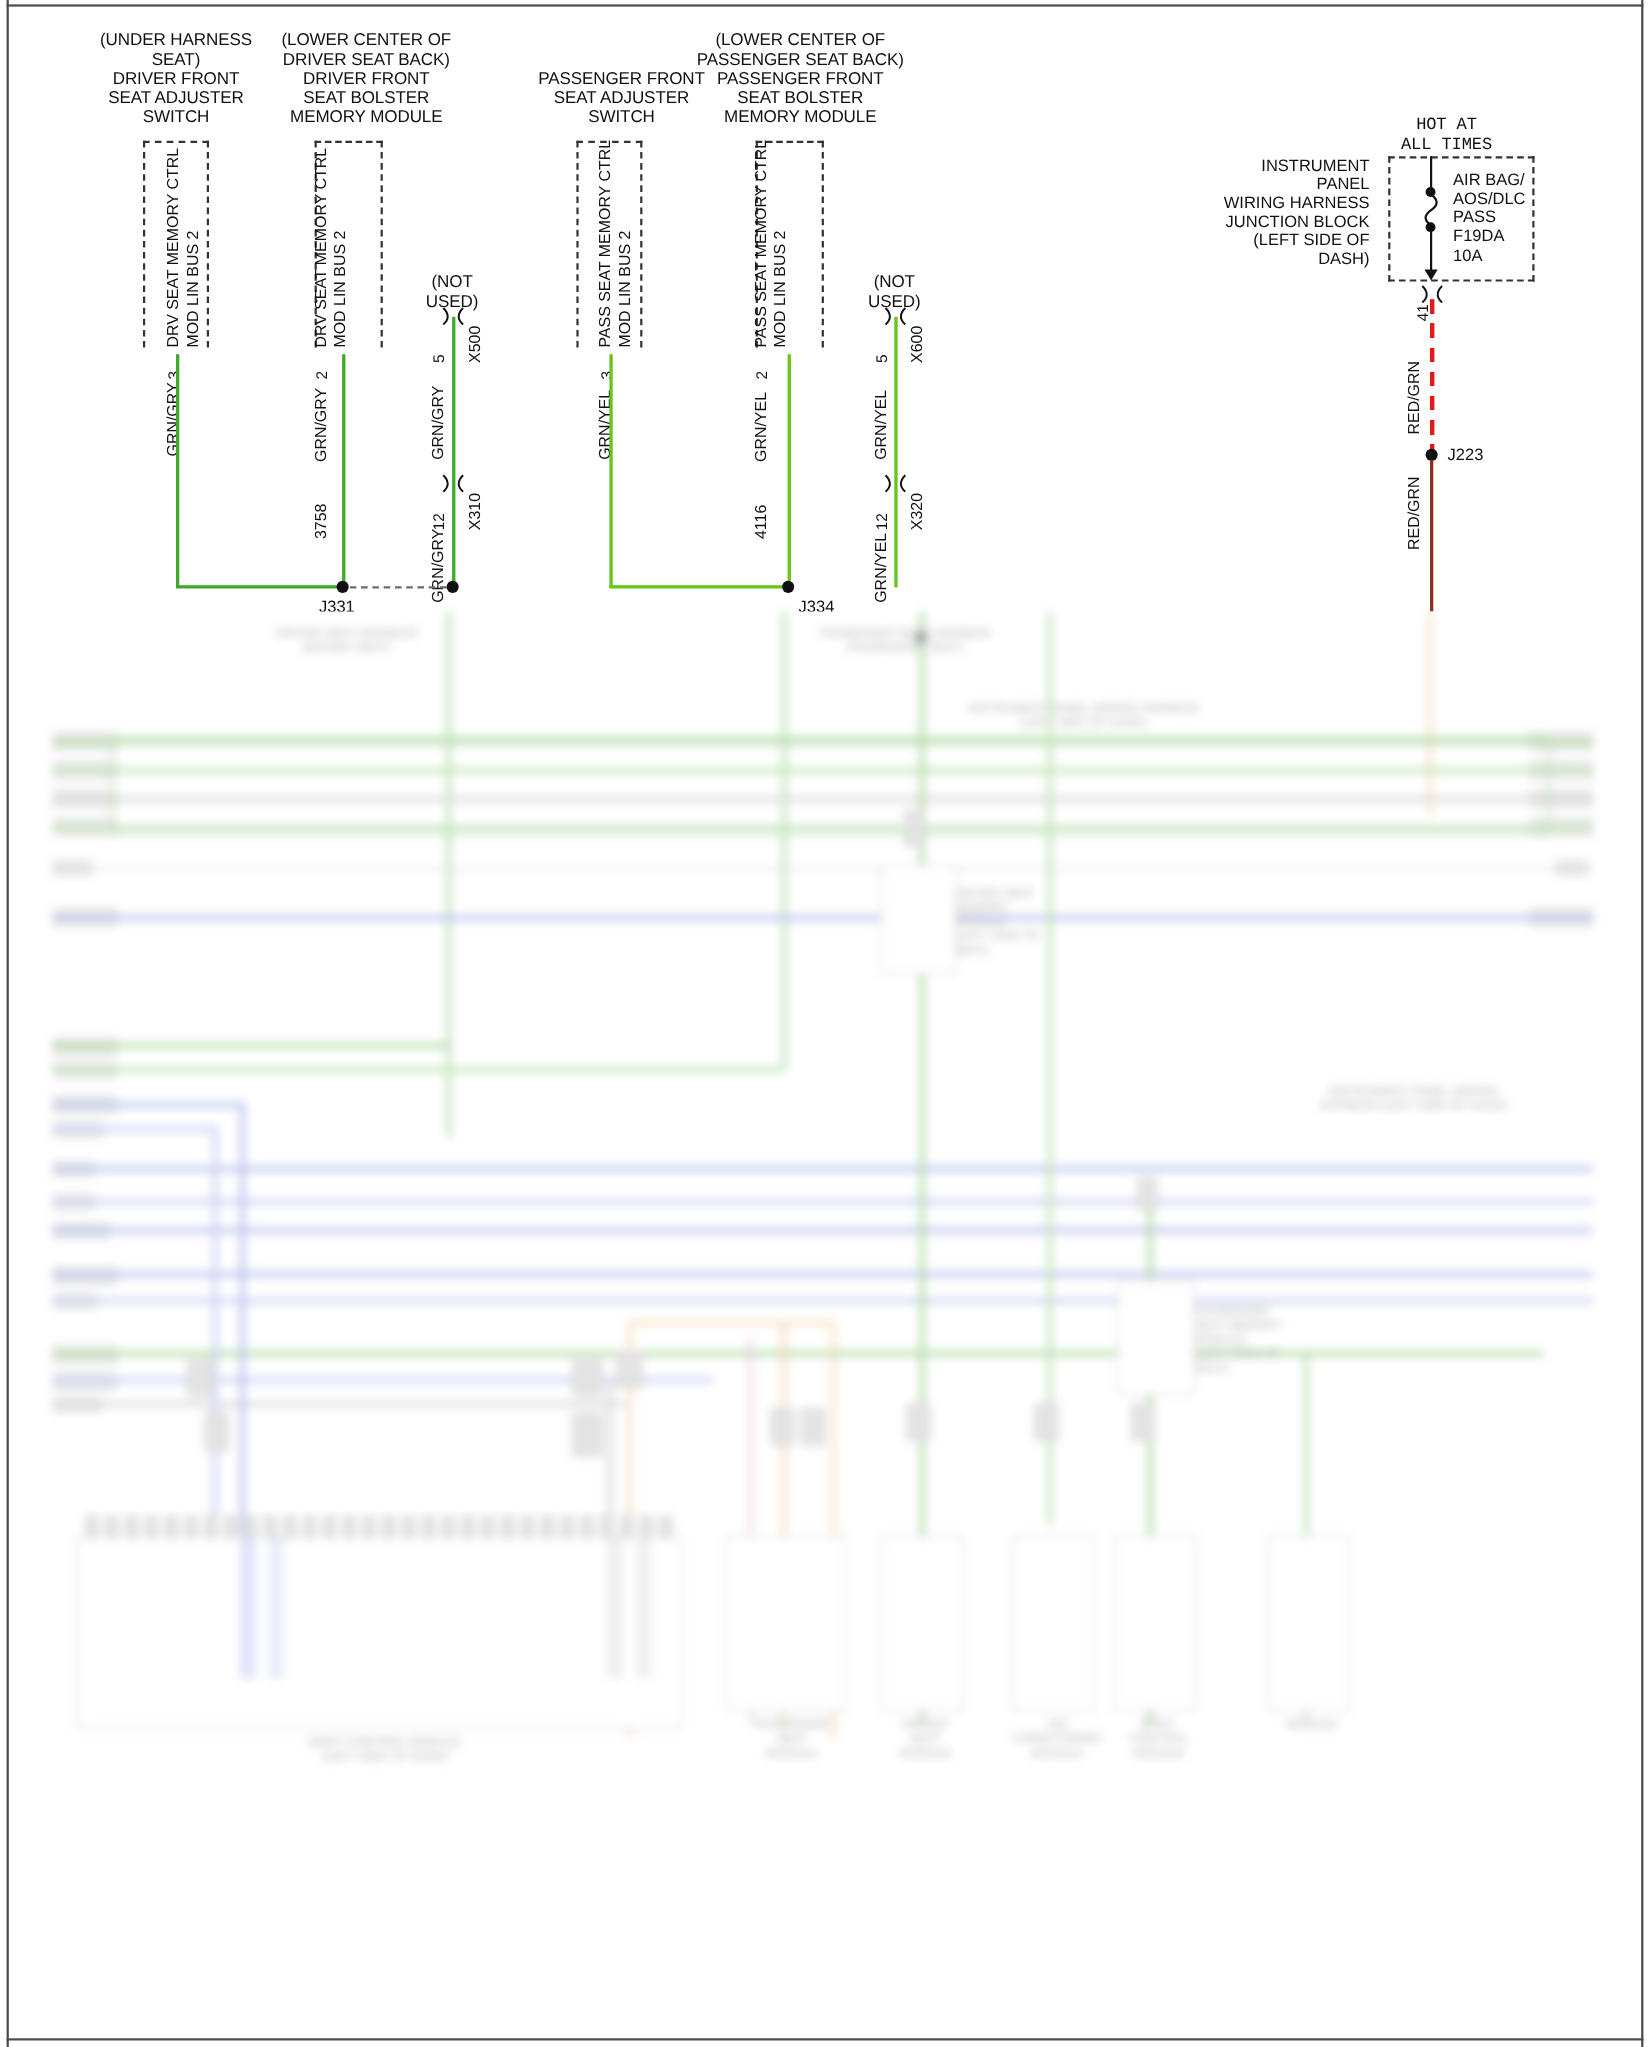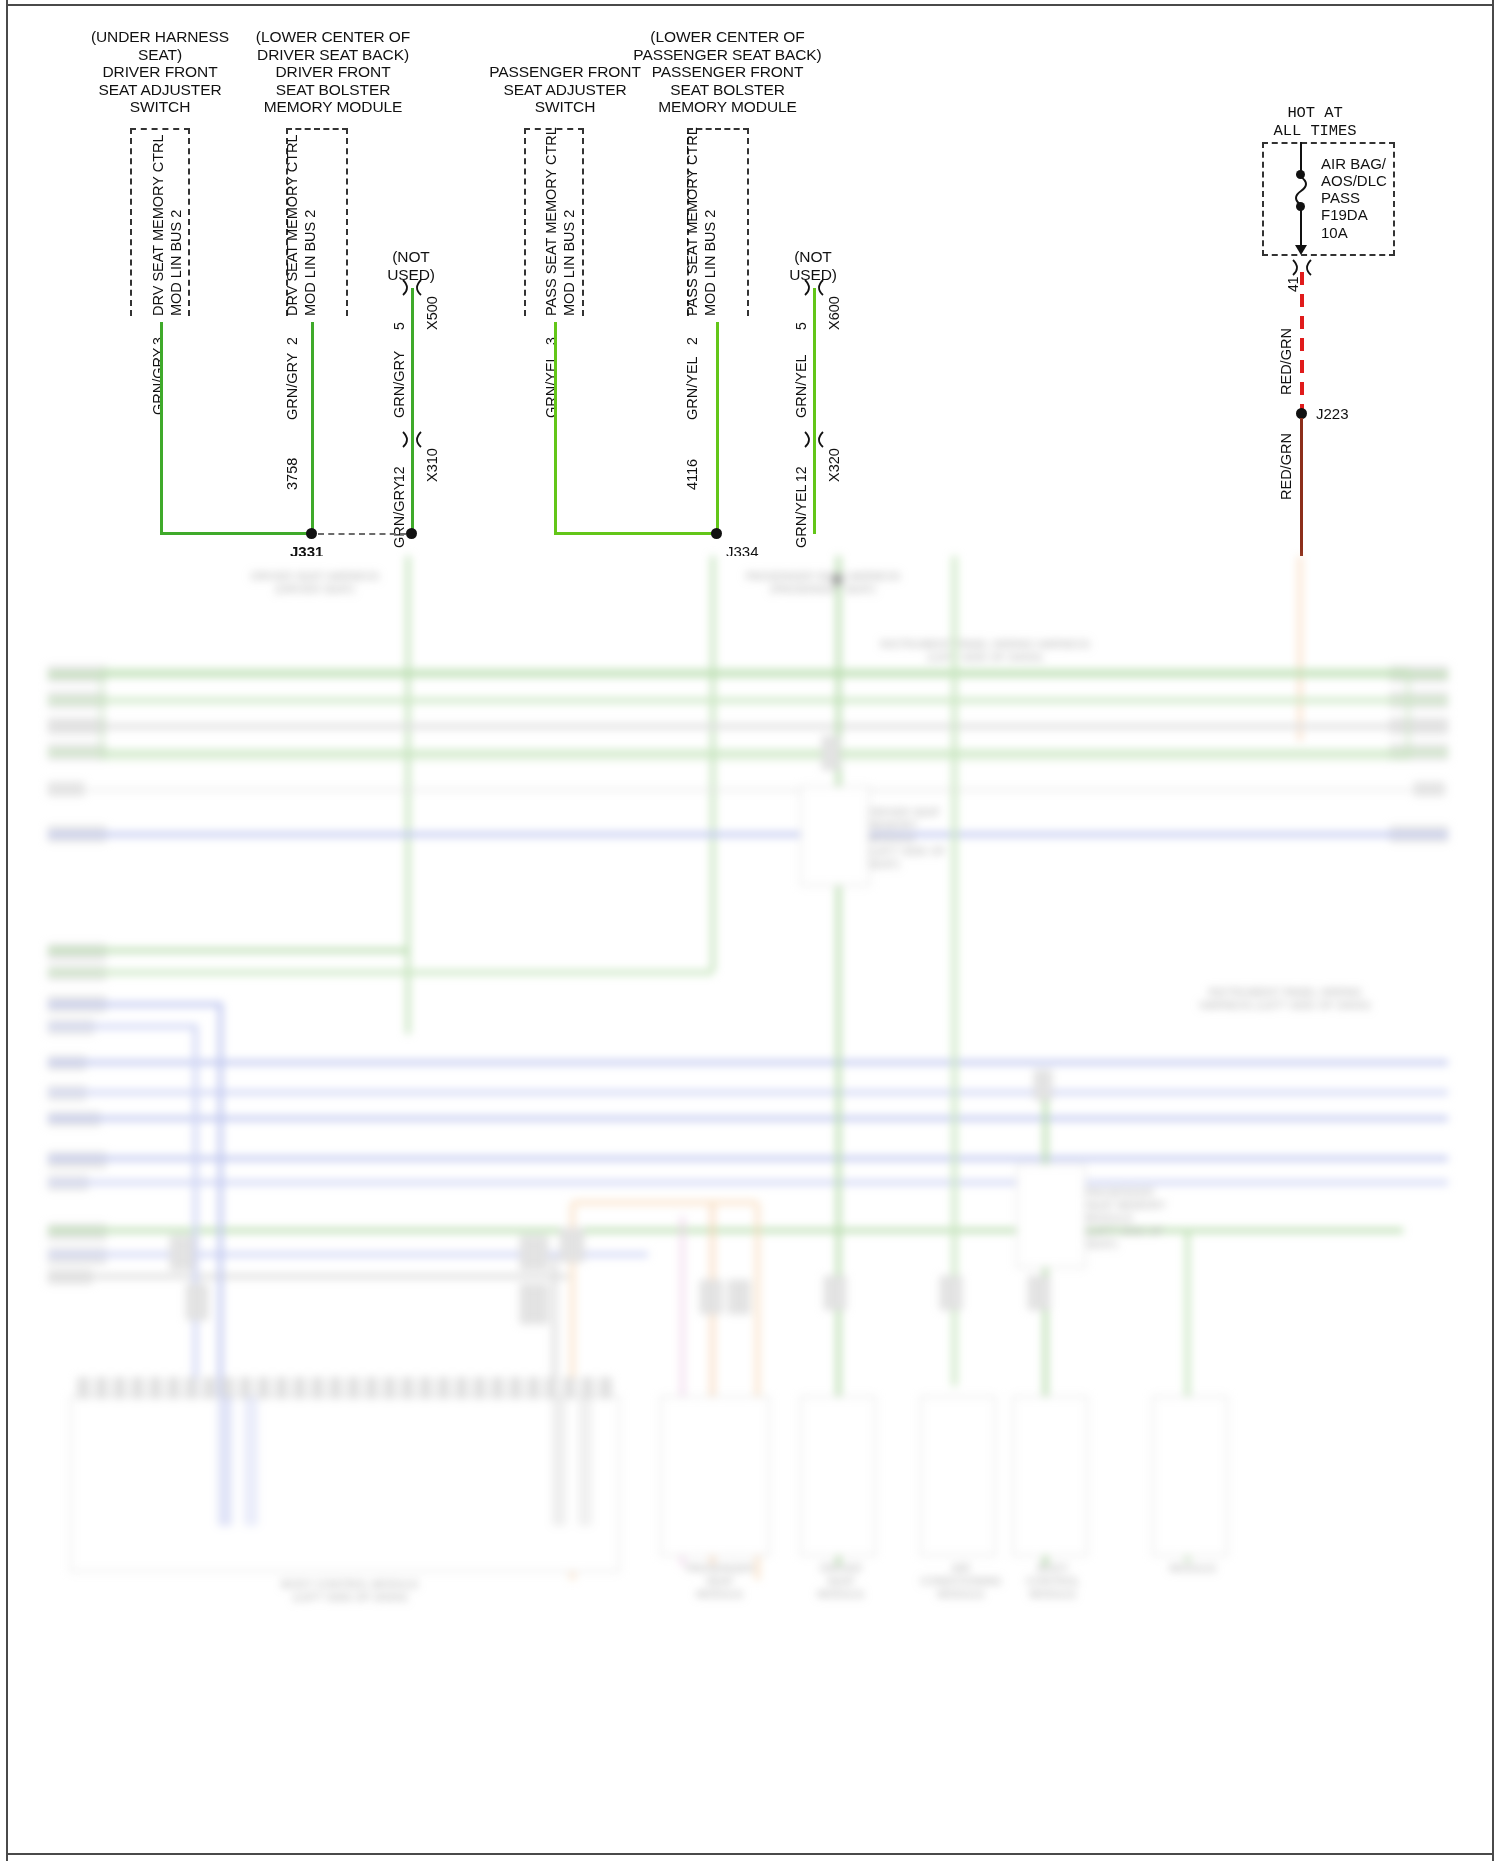--- a/index.html
+++ b/index.html
@@ -266,28 +266,32 @@
       <path d="M21 2 Q13 10 21 17" fill="none" stroke="#111" stroke-width="1.8"></path>
     </svg>
     <svg style="position:absolute; left:802px; top:430px;" width="26" height="18">
       <path d="M3 2 Q11 10 3 17" fill="none" stroke="#111" stroke-width="1.8"></path>
       <path d="M21 2 Q13 10 21 17" fill="none" stroke="#111" stroke-width="1.8"></path>
     </svg>
 
     <div class="dot" style="left:306px; top:528px;"></div>
     <div class="splice-dash" style="left:318px; top:533px; width:88px;"></div>
     <div class="dot" style="left:406px; top:528px;"></div>
-    <div class="lbl" style="left:290px; top:543px;font-weight:bold;">J331</div>
+    <div class="lbl" style="left:290px; top:543px;">J331</div>
 
     <div class="dot" style="left:711px; top:528px;"></div>
     <div class="lbl" style="left:726px; top:543px;">J334</div>
 
     <div class="hdr" style="left:1250px; top:105px; width:130px;font-family:Liberation Mono, monospace;">HOT AT
 ALL TIMES</div>
 
+    <div class="lbl" style="left:1110px; top:142px; width:135px; text-align:right;">INSTRUMENT PANEL
+WIRING HARNESS
+JUNCTION BLOCK
+(LEFT SIDE OF DASH)</div>
 
     <div class="conn-box full" style="left:1262px; top:142px; width:133px; height:114px;"></div>
 
     <div class="wire v" style="left:1300px; top:142px; height:32px; background:#111; width:2px;"></div>
     <div class="dot sm" style="left:1296px; top:170px;"></div>
     <svg class="fuse-zig" style="left:1290px; top:176px;" width="24" height="30">
       <path d="M11 1 Q21 8 11 15 Q1 22 11 29" fill="none" stroke="#111" stroke-width="2"></path>
     </svg>
     <div class="dot sm" style="left:1296px; top:202px;"></div>
     <div class="wire v" style="left:1300px; top:208px; height:42px; background:#111; width:2px;"></div>

